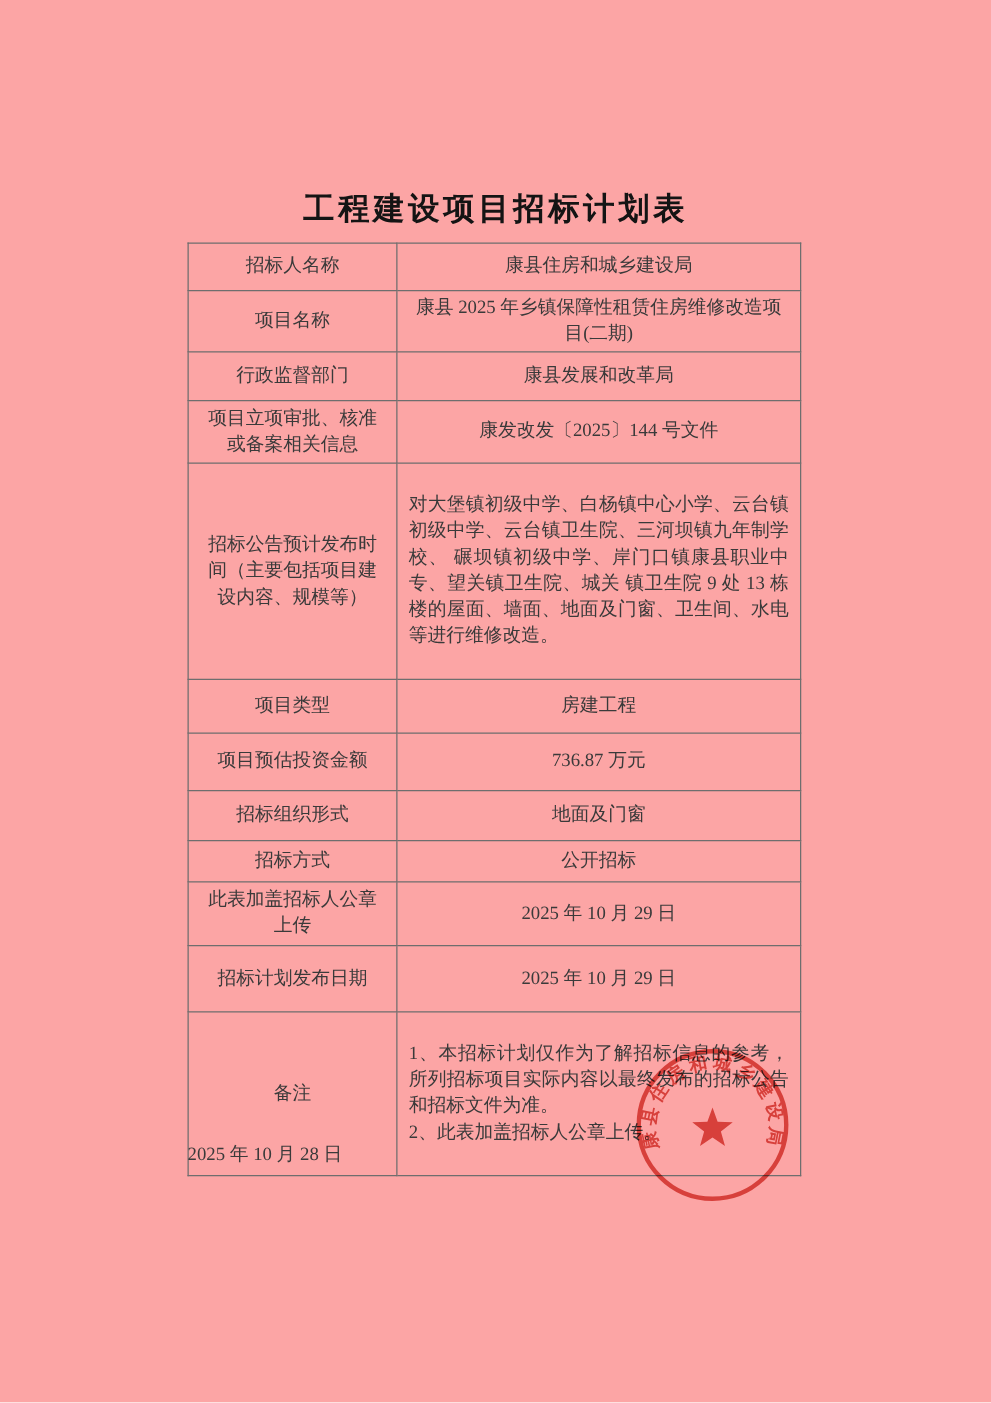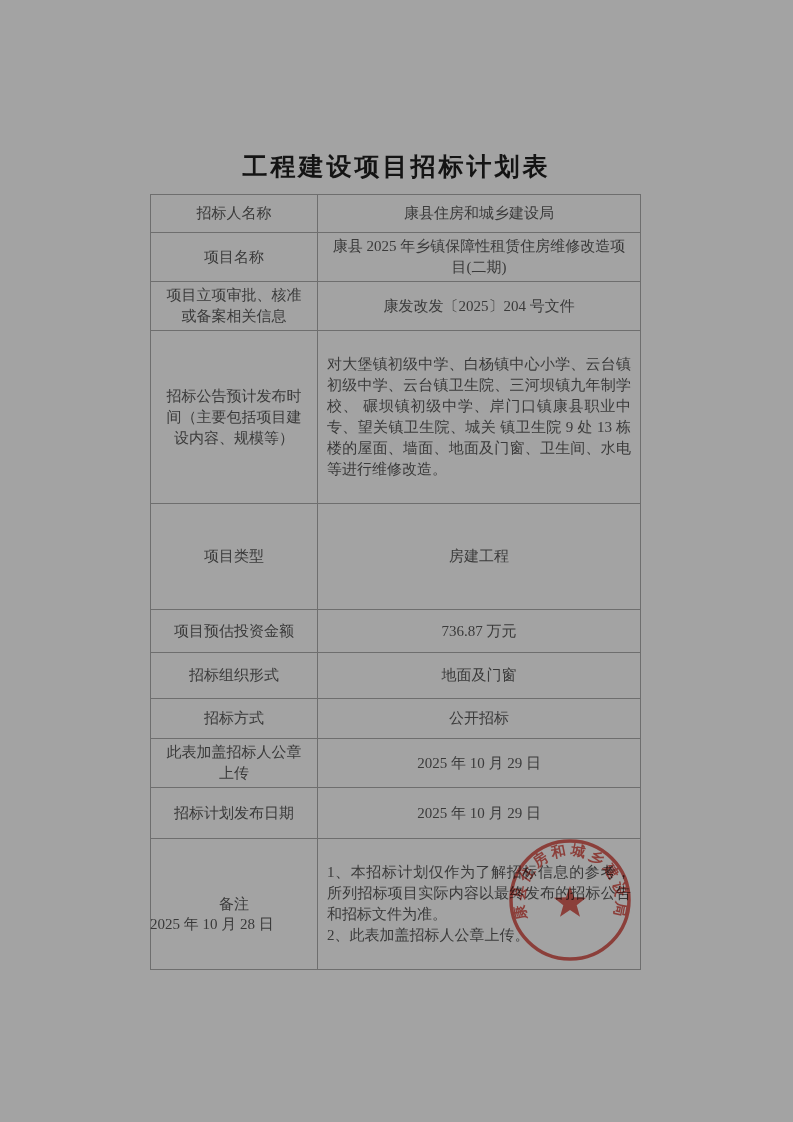--- a/index.html
+++ b/index.html
@@ -1,20 +1,20 @@
 <!DOCTYPE html>
 <html><head>
 <meta charset="utf-8">
 <style>
   html, body { margin: 0; padding: 0; background: #ffffff; }
   .page {
     position: relative;
     width: 793px;
     height: 1122px;
-    background: #a3a3a3;
+    background: #fca5a5;
     overflow: hidden;
     font-family: "Liberation Serif", "DejaVu Serif", serif;
     color: #3a3a3a;
   }
   .doc-title {
     position: absolute;
     top: 150px;
     left: 0;
     width: 100%;
     margin: 0;
@@ -120,22 +120,26 @@
     <tbody>
         <tr>
       <td class="label-cell">招标人名称</td>
       <td class="value-cell align-center">康县住房和城乡建设局</td>
     </tr>
         <tr>
       <td class="label-cell">项目名称</td>
       <td class="value-cell align-center">康县 2025 年乡镇保障性租赁住房维修改造项目(二期)</td>
     </tr>
         <tr>
+      <td class="label-cell">行政监督部门</td>
+      <td class="value-cell align-center">康县发展和改革局</td>
+    </tr>
+        <tr>
       <td class="label-cell">项目立项审批、核准或备案相关信息</td>
-      <td class="value-cell align-center">康发改发〔2025〕204 号文件</td>
+      <td class="value-cell align-center">康发改发〔2025〕144 号文件</td>
     </tr>
         <tr>
       <td class="label-cell">招标公告预计发布时间（主要包括项目建设内容、规模等）</td>
       <td class="value-cell align-left">对大堡镇初级中学、白杨镇中心小学、云台镇初级中学、云台镇卫生院、三河坝镇九年制学校、 碾坝镇初级中学、岸门口镇康县职业中专、望关镇卫生院、城关 镇卫生院 9 处 13 栋楼的屋面、墙面、地面及门窗、卫生间、水电等进行维修改造。</td>
     </tr>
         <tr>
       <td class="label-cell">项目类型</td>
       <td class="value-cell align-center">房建工程</td>
     </tr>
         <tr>

